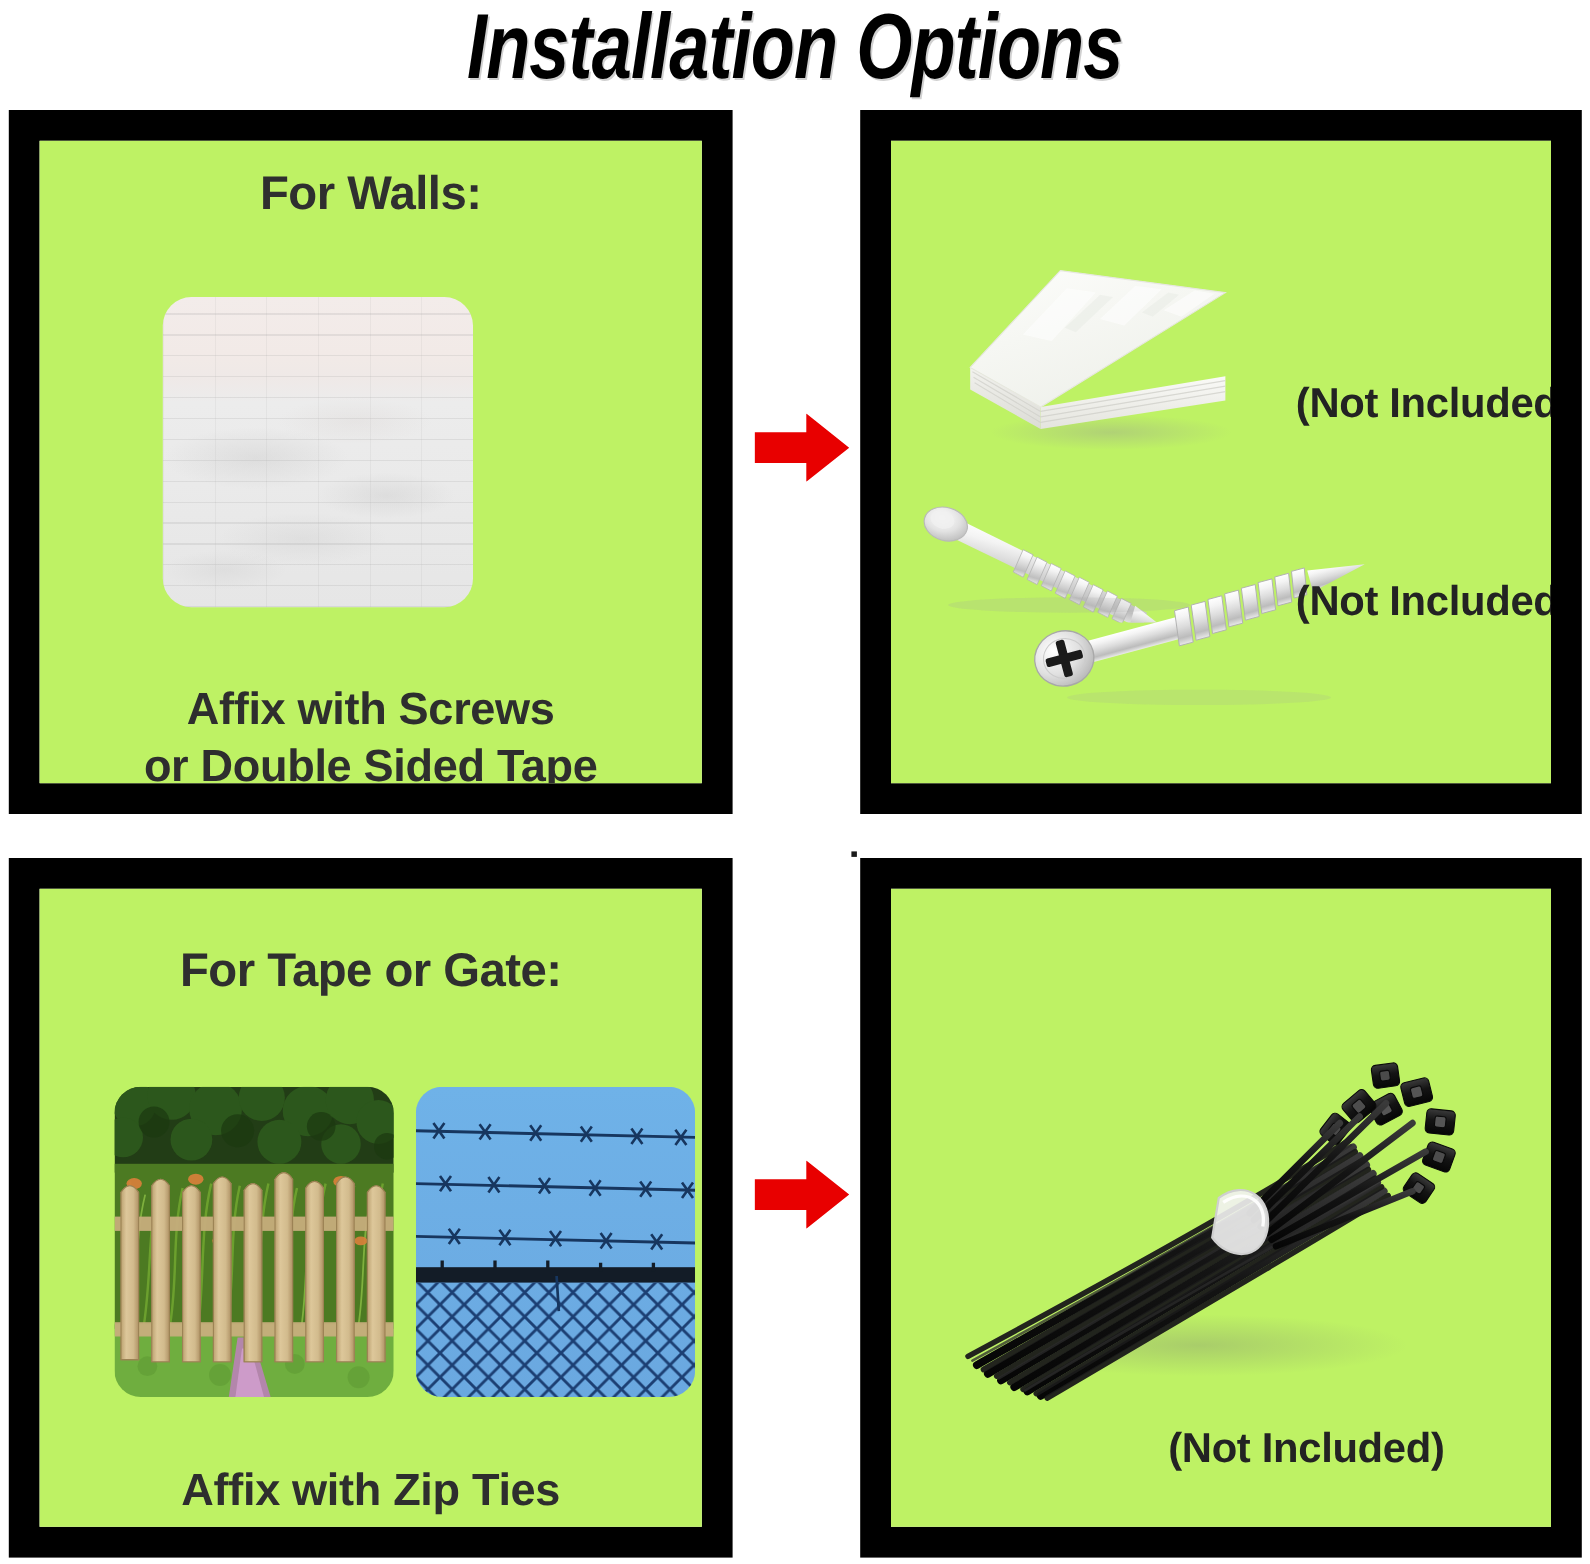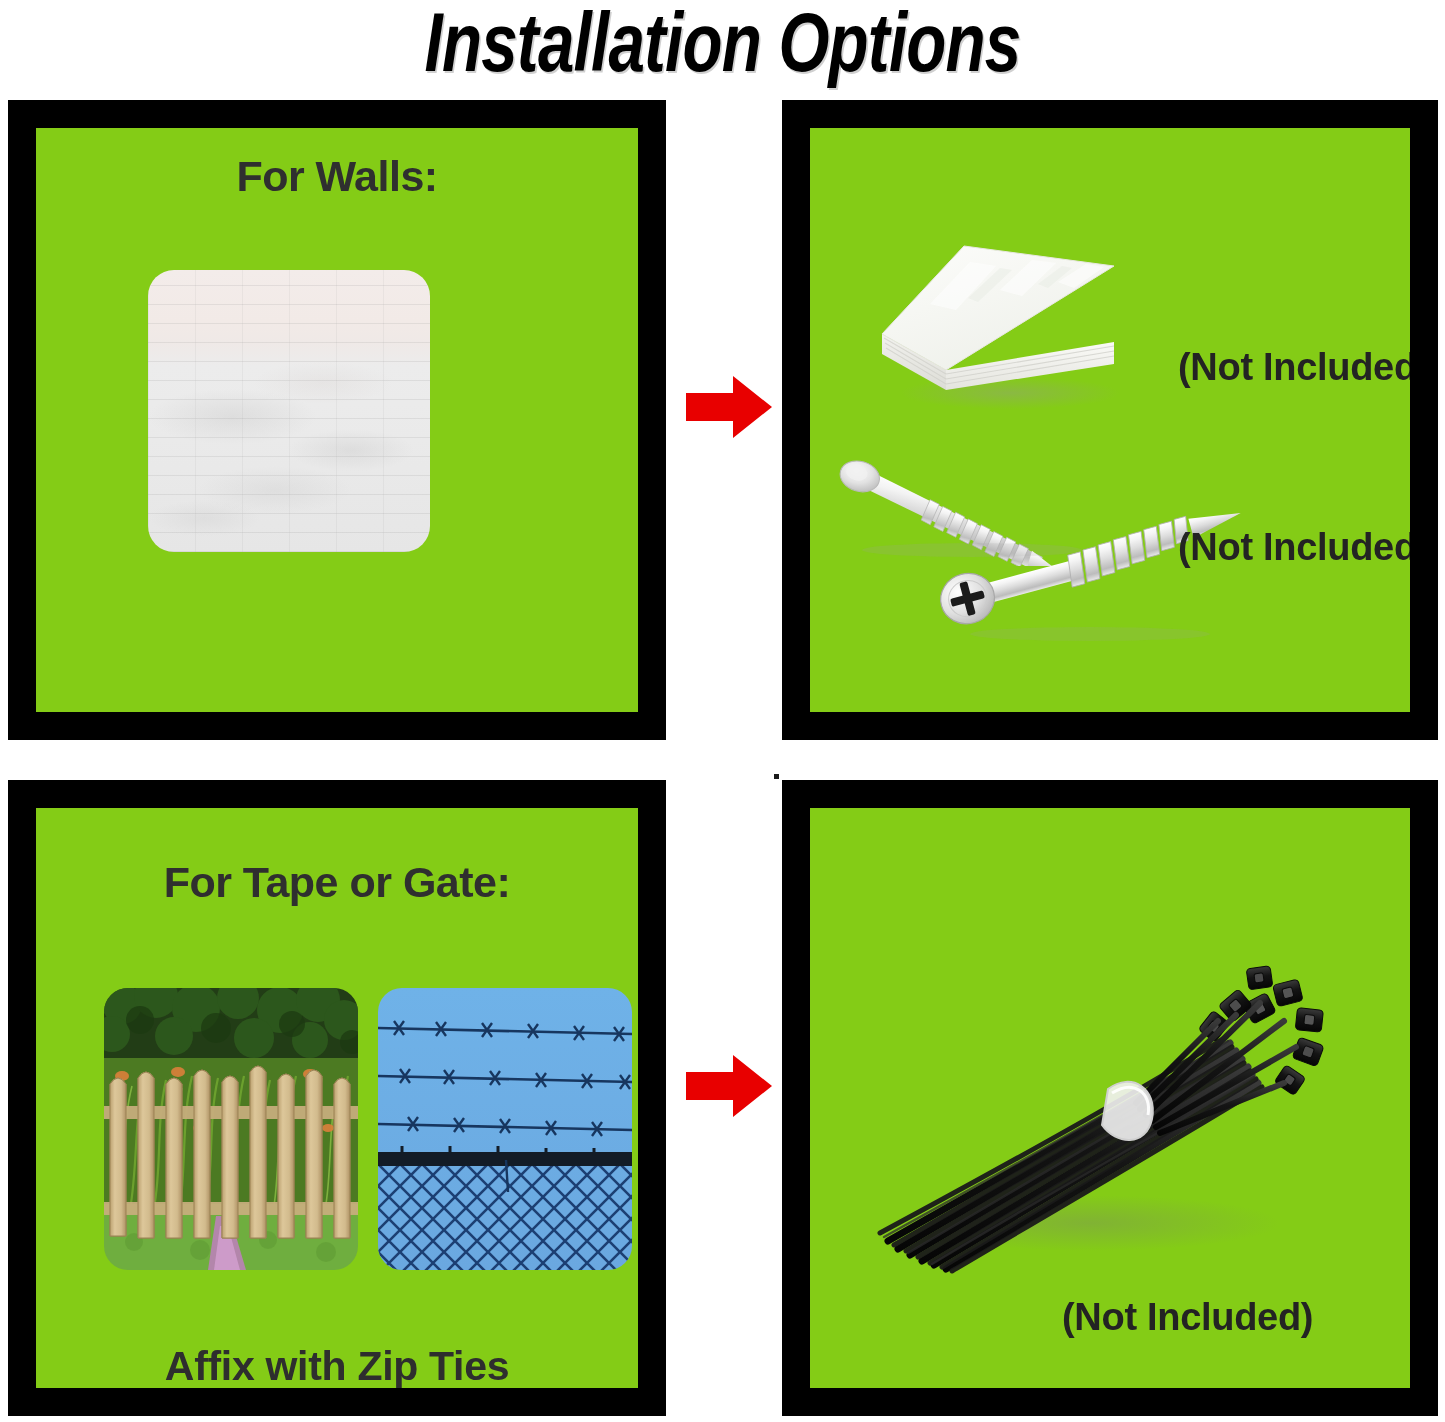--- a/index.html
+++ b/index.html
@@ -39,21 +39,21 @@
   .panel {
     position: absolute;
     box-sizing: border-box;
     background: #ffffff;
     border: 28px solid #000000;
   }
   .panel-inner {
     position: relative;
     width: 100%;
     height: 100%;
-    background: #84cc16;
+    background: #bef264;
     overflow: hidden;
   }
 
   #panel-walls      { left: 8px;   top: 100px; width: 658px; height: 640px; }
   #panel-wall-parts { left: 782px; top: 100px; width: 656px; height: 640px; }
   #panel-fence      { left: 8px;   top: 780px; width: 658px; height: 636px; }
   #panel-zip        { left: 782px; top: 780px; width: 656px; height: 636px; }
 
   .panel-heading {
     position: absolute;
@@ -73,21 +73,21 @@
     left: 0;
     width: 100%;
     text-align: center;
     font-size: 41px;
     font-weight: bold;
     color: #2e2e2e;
     line-height: 1.28;
     letter-spacing: -0.3px;
   }
   #caption-walls { top: 490px; }
-  #caption-fence { top: 532px; }
+  #caption-fence { top: 520px; }
 
   
   .red-arrow {
     position: absolute;
     width: 86px;
     height: 62px;
   }
   .red-arrow svg { display: block; width: 100%; height: 100%; }
   #arrow-walls { left: 686px; top: 376px; }
   #arrow-fence { left: 686px; top: 1055px; }
@@ -206,20 +206,24 @@
 <div class="panel" id="panel-walls">
   <div class="panel-inner">
 
     <div class="panel-heading" id="heading-walls">For Walls:</div>
 
     <div id="wall-swatch">
       <div class="bricks"></div>
       <div class="mottle"></div>
     </div>
 
+    <div class="panel-caption" id="caption-walls">
+      <div>Affix with Screws</div>
+      <div>or Double Sided Tape</div>
+    </div>
 
   </div>
 </div>
 
 <div class="red-arrow" id="arrow-walls">
   <svg viewBox="0 0 86 62" xmlns="http://www.w3.org/2000/svg">
     <polygon points="0,17 47,17 47,0 86,31 47,62 47,45 0,45" fill="#e80000"></polygon>
   </svg>
 </div>
 

